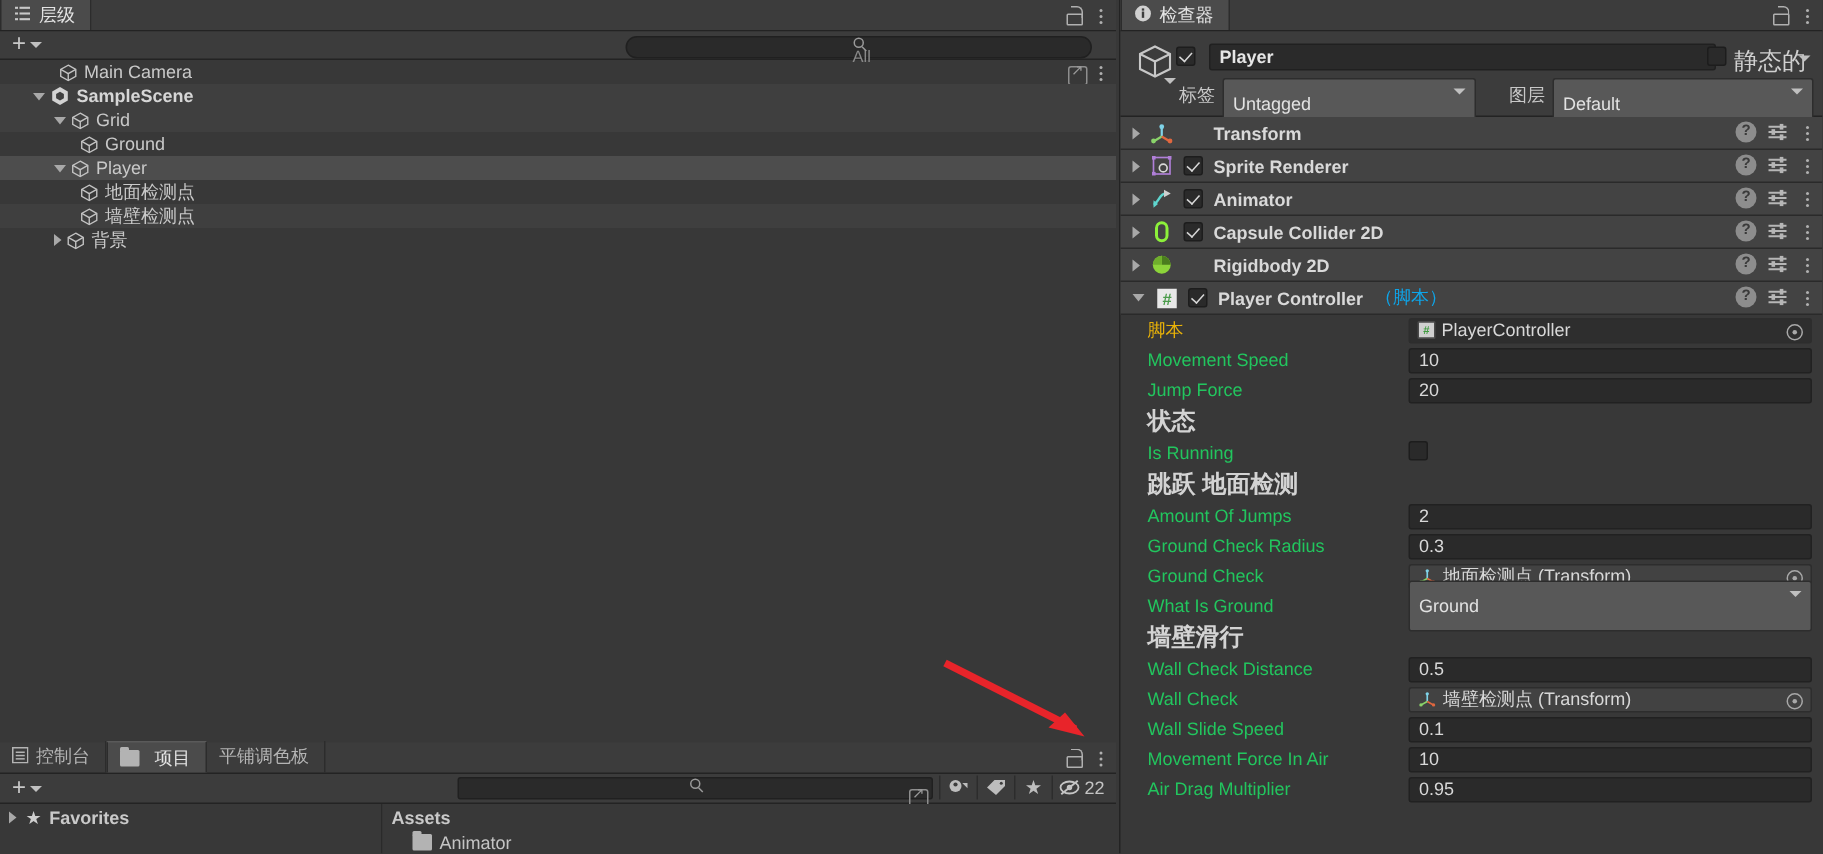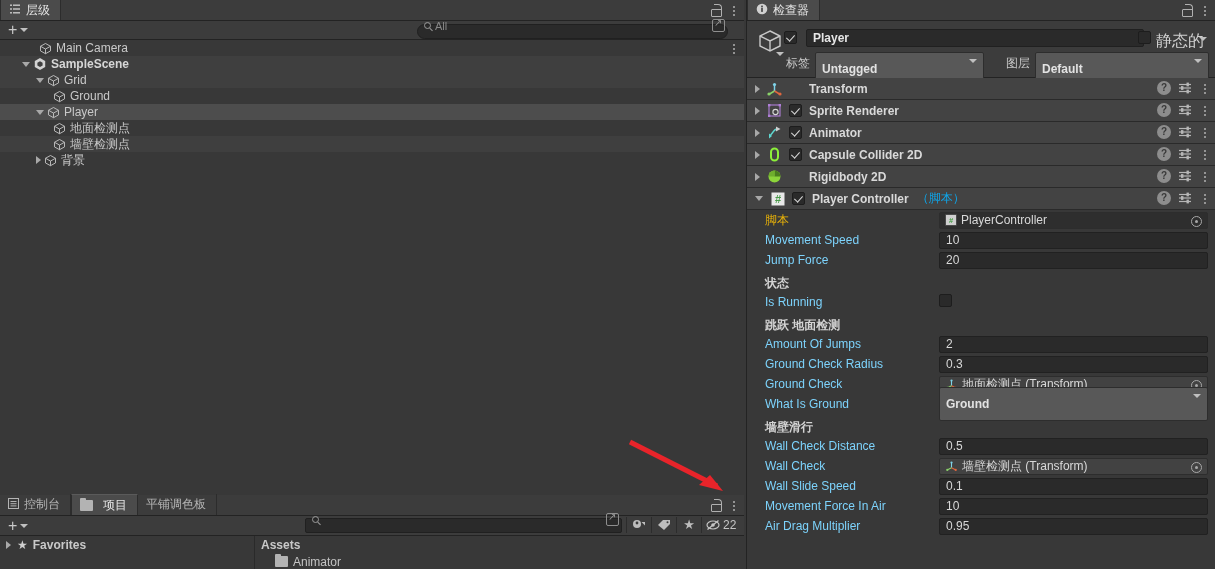--- a/index.html
+++ b/index.html
@@ -90,20 +90,21 @@
   .searchfield {
     height: 15px;
     background: #2a2a2a;
     border: 1px solid #202020;
     border-radius: 8px;
     display: flex; align-items: center;
     padding: 0 2px 12px 6px;
     color: #888;
     font-size: 11px;
     position: relative;
+    flex-direction: column;
   }
   .mag {
     width: 7px; height: 7px; border: 1.3px solid #9a9a9a; border-radius: 50%;
     position: relative; flex: none; margin-right: 4px;
   }
   .mag::after {
     content:""; position:absolute; right:-3px; bottom:-2px;
     width: 4px; height: 1.3px; background:#9a9a9a; transform: rotate(45deg);
   }
   .search-expand {
@@ -182,59 +183,59 @@
   }
   .name-field {
     position:absolute; left:59px; top:8px; width:338px; height:18px;
     background:#2a2a2a; border:1px solid #202020; border-radius:2px;
     color:#e6e6e6; font-weight:bold; font-size:12px;
     display:flex; align-items:center; padding-left:6px;
   }
   .popup {
     background:#585858; border:1px solid #2d2d2d; border-radius:2px;
     height:34px; display:flex; align-items:center; padding-left:6px;
-    color:#e2e2e2; font-size:12px; position:relative;font-weight:bold;
+    color:#e2e2e2; font-size:12px; position:relative;
   }
   .popup .caret-dn { position:absolute; right:6px; top:6px; }
 
   .comp-hdr {
     height: 22px; background:#434343; border-bottom:1px solid #2a2a2a;
     display:flex; align-items:center; position:relative;
   }
   .comp-hdr .twisty { margin-left: 8px; margin-right: 6px; }
   .comp-title { font-weight:bold; color:#d9d9d9; font-size:12px; }
   .comp-sub { color:#0ea5e9; font-weight:normal; margin-left: 8px; }
   .comp-right { position:absolute; right:4px; top:3px; display:flex; align-items:center; gap:7px; }
   .help-ic {
     width:14px; height:14px; border-radius:50%; background:#8d8d8d;
     color:#3a3a3a; font-size:10px; font-weight:bold; text-align:center; line-height:14px;
   }
   .preset-ic { width: 14px; height: 14px; position: relative; }
 
   .prop-row { height: 20px; display:flex; align-items:center; position:relative; }
-  .prop-label { width: 182px; padding-left: 18px; color:#7dd3fc; font-size:12px; }
+  .prop-label { width: 182px; padding-left: 18px; color:#22c55e; font-size:12px; }
   .prop-label.dim { color: #eab308; }
   .prop-field {
     position:absolute; left:192px; right:7px; height:17px;
     background:#2a2a2a; border:1px solid #212121; border-radius:2px;
     color:#d8d8d8; font-size:12px; display:flex; align-items:center; padding-left:6px;
   }
   .objfield {
     position:absolute; left:192px; right:7px; height:17px;
     background:#424242; border:1px solid #2d2d2d; border-radius:2px;
     color:#d8d8d8; font-size:12px; display:flex; align-items:center; padding-left:5px; gap:4px;
   }
   .obj-pick {
     position:absolute; right:5px; top:3px; width:11px; height:11px;
     border-radius:50%; border:1.4px solid #a8a8a8;
   }
   .obj-pick::after{ content:""; position:absolute; left:3px; top:3px; width:3px; height:3px;
     border-radius:50%; background:#a8a8a8; }
   .section-hdr { height: 22px; display:flex; align-items:flex-end; padding-left:18px;
-                 font-weight:bold; color:#d3d3d3; font-size:12px;text-align:center; }
+                 font-weight:bold; color:#d3d3d3; font-size:16px;text-align:center; }
   .mini-chk { position:absolute; left:192px; top:2px; }
   .script-ic {
     width:12px; height:12px; flex:none; background:#4a4a4a; border-radius:1px;
     display:flex; align-items:center; justify-content:center;
   }
   .tiny-transform { width:13px; height:12px; flex:none; }
 
   
   #arrow { position:absolute; left:620px; top:430px; width:120px; height:70px; pointer-events:none; }
 </style>

